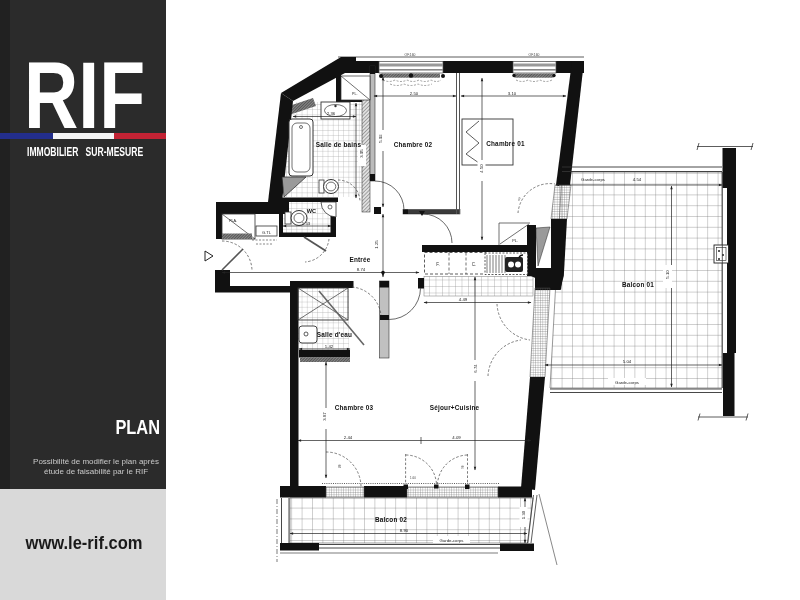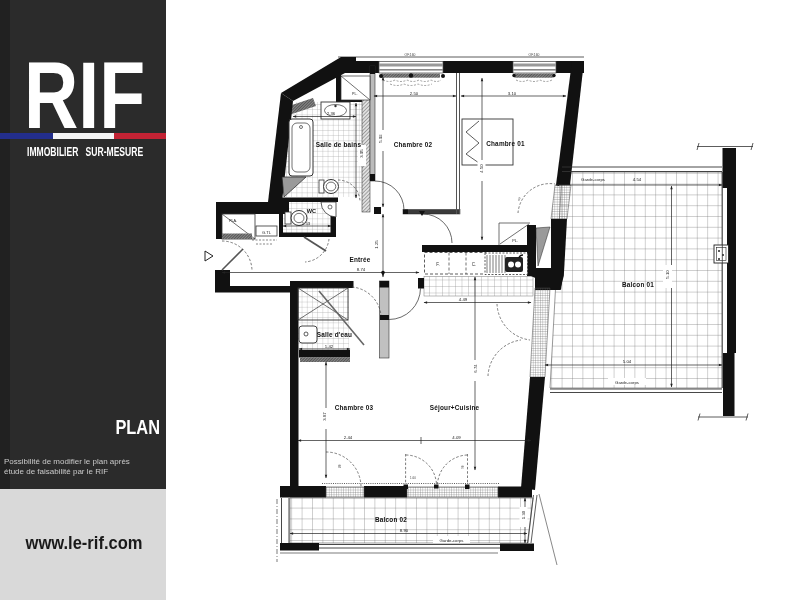--- a/index.html
+++ b/index.html
@@ -22,21 +22,21 @@
 <div class="abs" style="left:0px;top:133px;width:53px;height:6px;background:#232e8c;"></div>
 
 <div class="abs" style="left:53px;top:133px;width:61px;height:6px;background:#f5f5f5;"></div>
 
 <div class="abs" style="left:114px;top:133px;width:52px;height:6px;background:#c32334;"></div>
 
 <div class="abs" style="left:27px;top:145px;color:#fff;font-size:12px;font-weight:bold;transform:scaleX(0.714);transform-origin:0 0;white-space:nowrap;">IMMOBILIER&nbsp;&nbsp;&nbsp;SUR-MESURE</div>
 
 <div class="abs" style="left:0;top:415px;width:160px;text-align:right;color:#fff;font-size:21px;font-weight:bold;transform:scaleX(0.78);transform-origin:160px 0;">PLAN</div>
 
-<div class="abs" style="left:4px;top:457px;width:160px;text-align:left;color:#c9c9c9;font-size:8px;line-height:9.5px;">Possibilité de modifier le plan après<br>étude de faisabilité par le RIF</div>
+<div class="abs" style="left:16px;top:457px;width:160px;text-align:center;color:#c9c9c9;font-size:8px;line-height:9.5px;">Possibilité de modifier le plan après<br>étude de faisabilité par le RIF</div>
 
 <div class="abs" style="left:0;top:532px;width:168px;text-align:center;color:#1a1a1a;font-size:19px;font-weight:bold;transform:scaleX(0.87);transform-origin:84px 0;">www.le-rif.com</div>
 
 <svg class="abs" style="left:0;top:0;filter:grayscale(1);" width="800" height="600" viewBox="0 0 800 600">
 <defs>
   <pattern id="tile5" width="5.2" height="5.2" patternUnits="userSpaceOnUse">
     <path d="M5.2,0 L0,0 0,5.2" fill="none" stroke="#9a9a9a" stroke-width="0.55"></path>
   </pattern>
   <pattern id="tile6" width="6.5" height="6.5" patternUnits="userSpaceOnUse">
     <path d="M6.5,0 L0,0 0,6.5" fill="none" stroke="#858585" stroke-width="0.6"></path>

